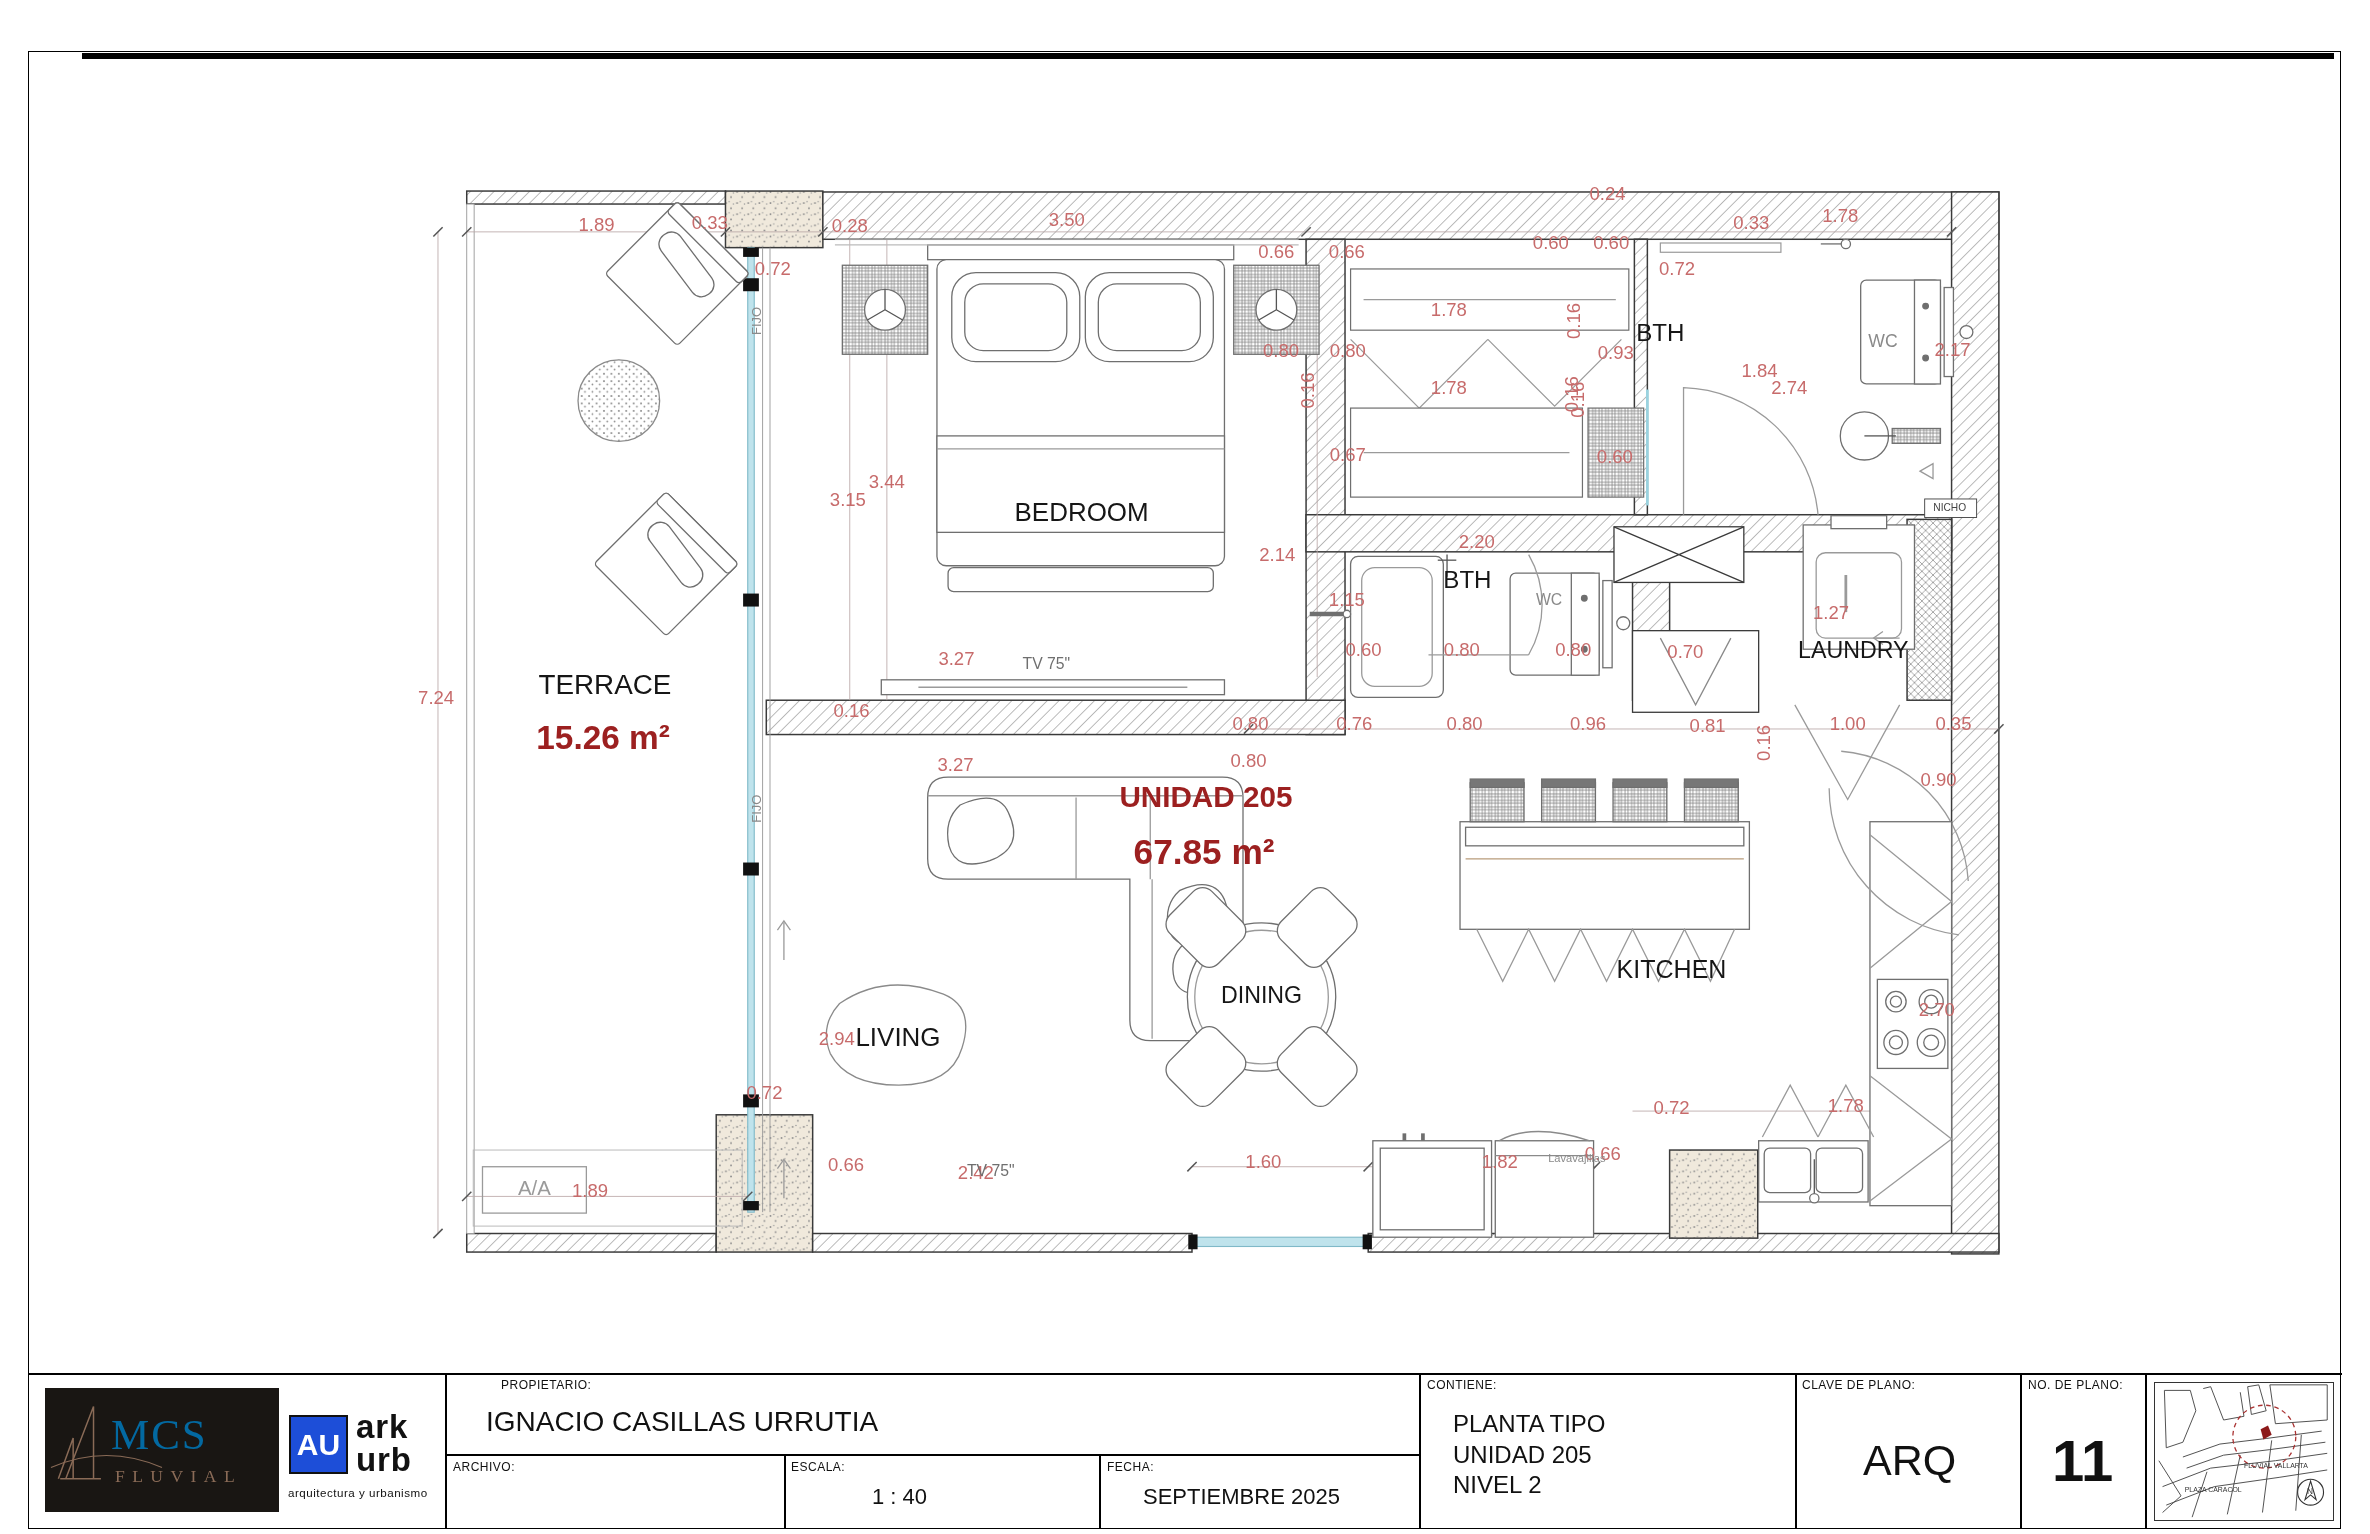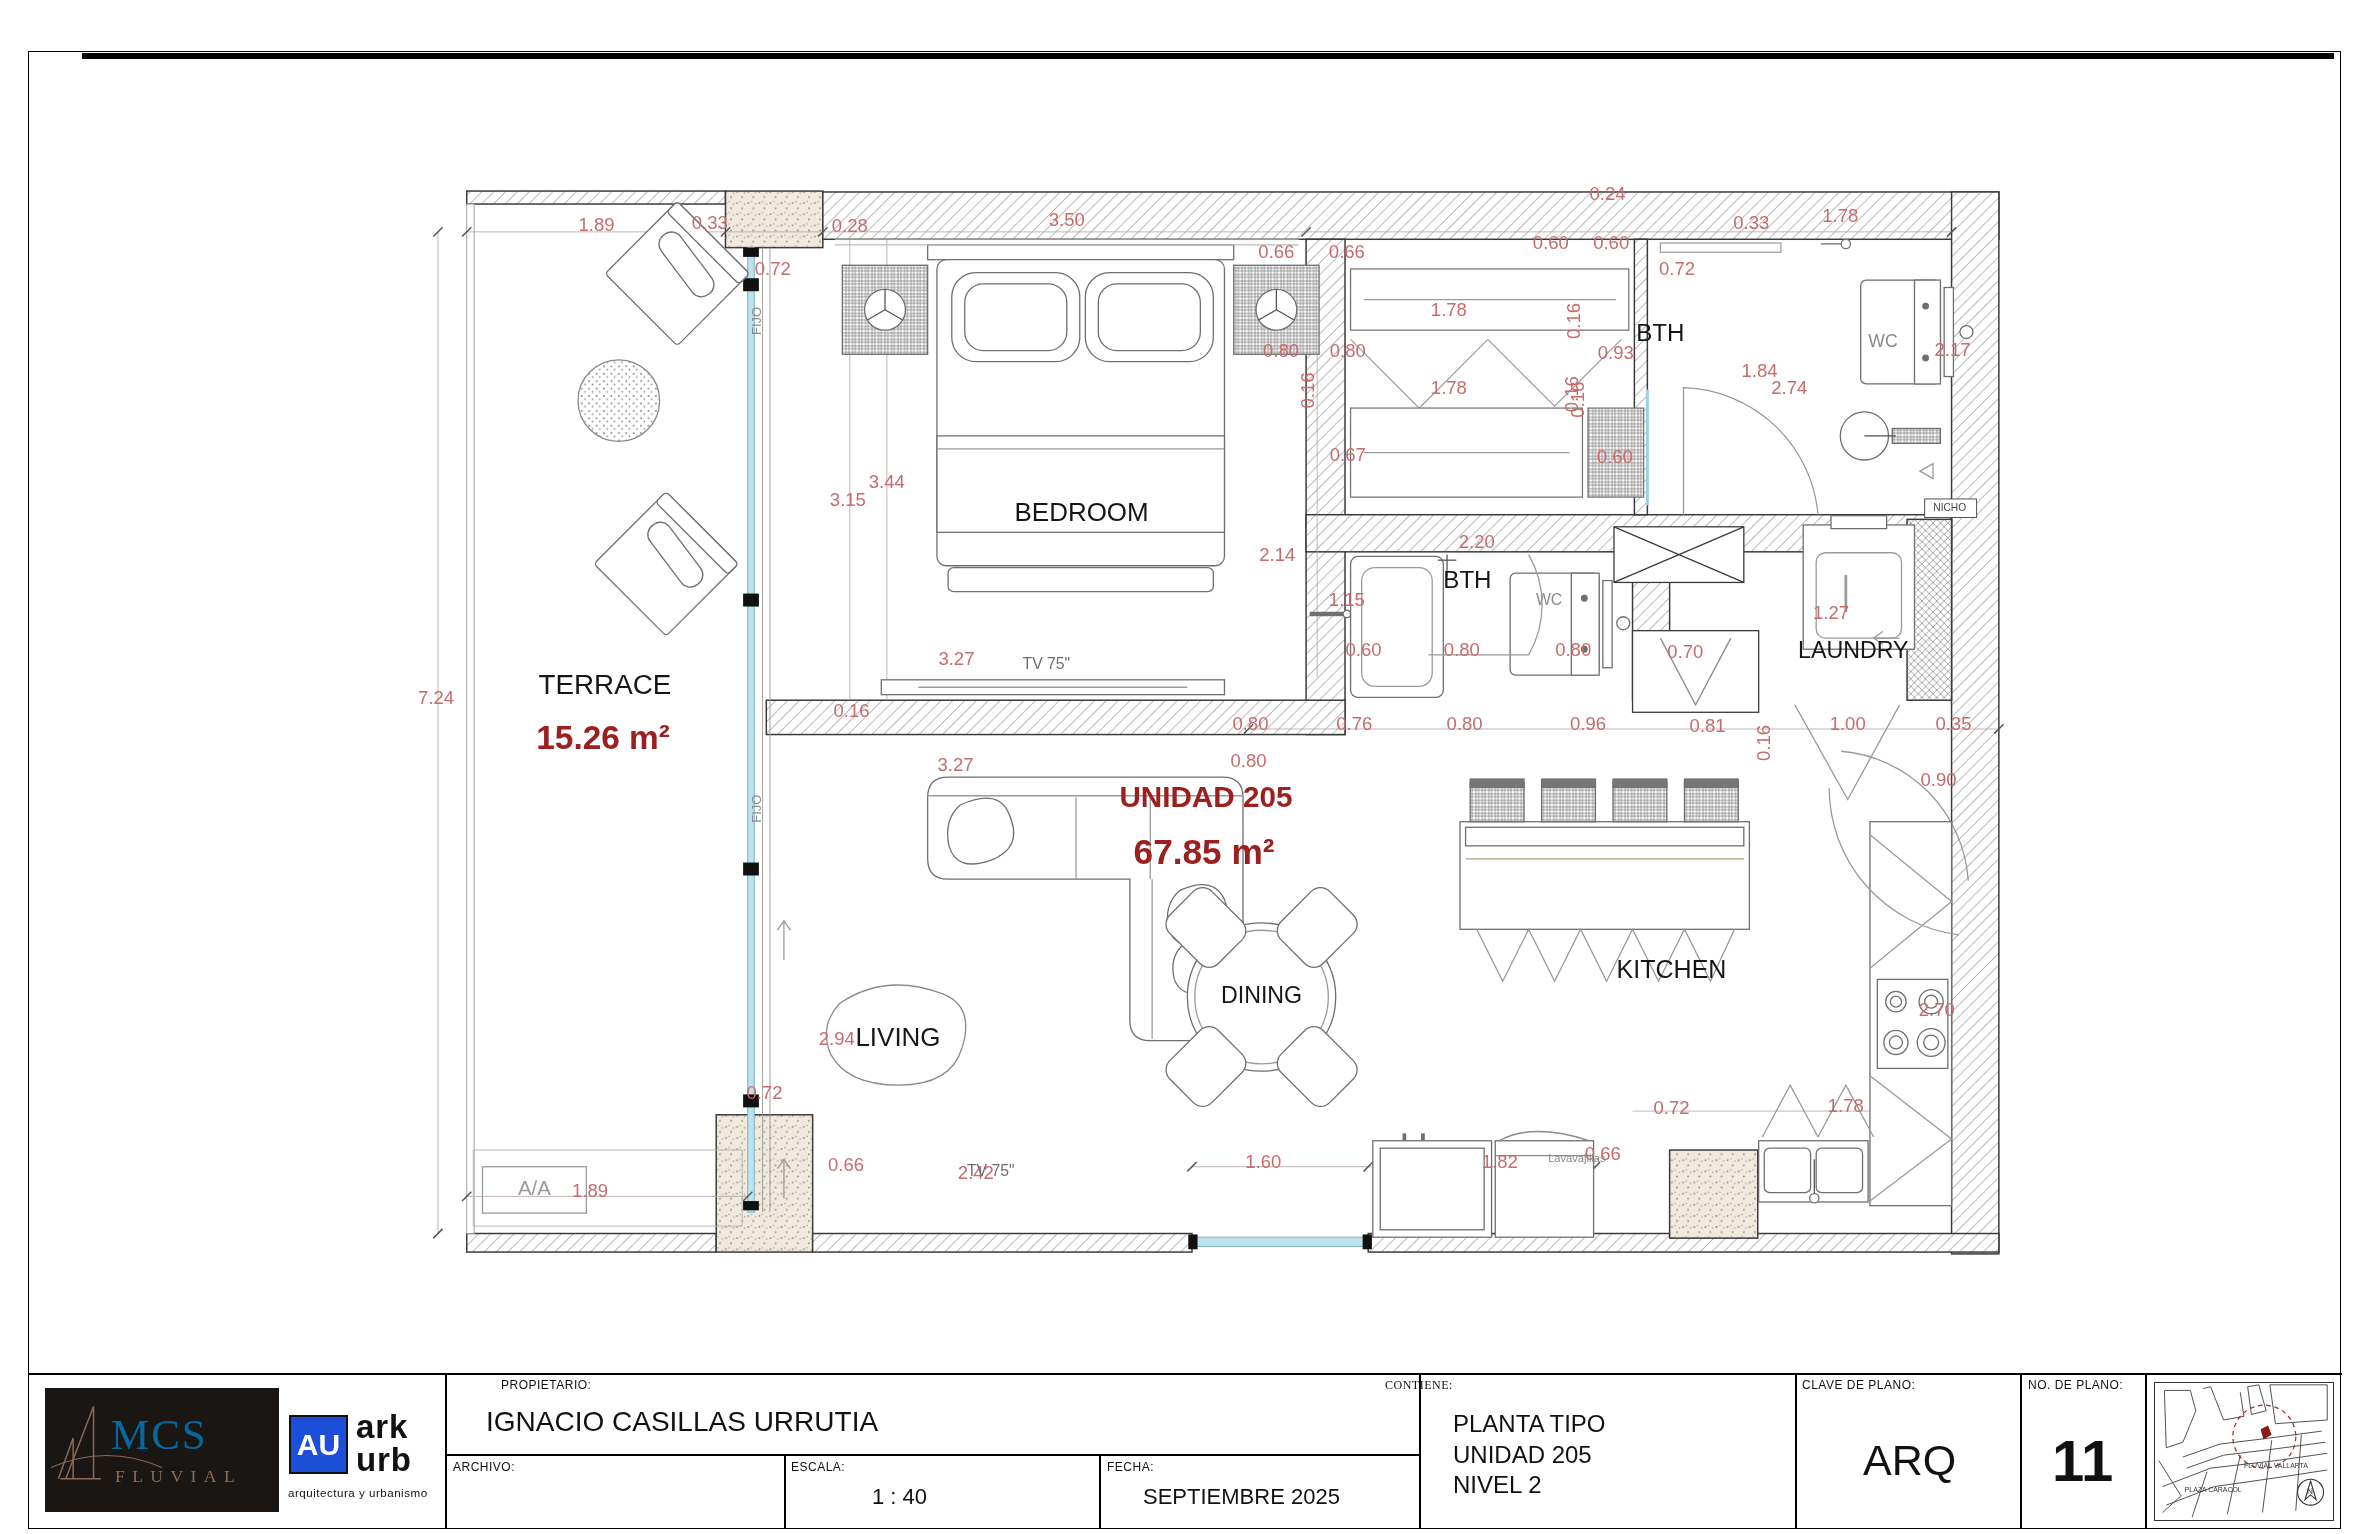--- a/index.html
+++ b/index.html
@@ -459,21 +459,21 @@
 
     <div class="tb-cell-label" style="left:453px;top:1378px;margin-left:48px;">PROPIETARIO:</div>
     <div class="tb-value" id="propietario-value" style="left:486px;top:1406px;">IGNACIO CASILLAS URRUTIA</div>
 
     <div class="tb-cell-label" style="left:453px;top:1460px;">ARCHIVO:</div>
     <div class="tb-cell-label" style="left:791px;top:1460px;">ESCALA:</div>
     <div class="tb-value" id="escala-value" style="left:872px;top:1484px;">1 : 40</div>
     <div class="tb-cell-label" style="left:1107px;top:1460px;">FECHA:</div>
     <div class="tb-value" id="fecha-value" style="left:1143px;top:1484px;">SEPTIEMBRE 2025</div>
 
-    <div class="tb-cell-label" style="left:1385px;top:1378px;font-family:Liberation Serif, serif;">CONTIENE:</div>
+    <div class="tb-cell-label" style="left:1427px;top:1378px;">CONTIENE:</div>
     <div class="tb-value contiene-line" style="left:1453px;top:1408px;">PLANTA TIPO</div>
     <div class="tb-value contiene-line" style="left:1453px;top:1439px;">UNIDAD 205</div>
     <div class="tb-value contiene-line" style="left:1453px;top:1469px;">NIVEL 2</div>
 
     <div class="tb-cell-label" style="left:1802px;top:1378px;">CLAVE  DE  PLANO:</div>
     <div class="tb-value" id="clave-value" style="left:1863px;top:1436px;">ARQ</div>
     <div class="tb-cell-label" style="left:2028px;top:1378px;">NO.  DE  PLANO:</div>
     <div class="tb-value" id="numero-value" style="left:2052px;top:1427px;">11</div>
 
     <div id="map-box">

